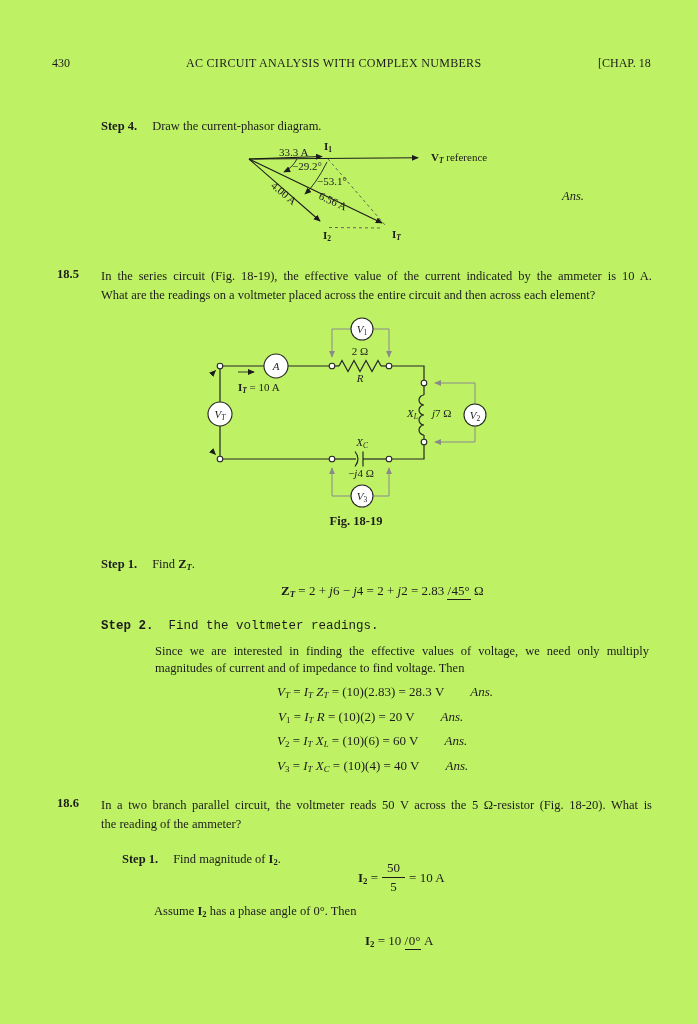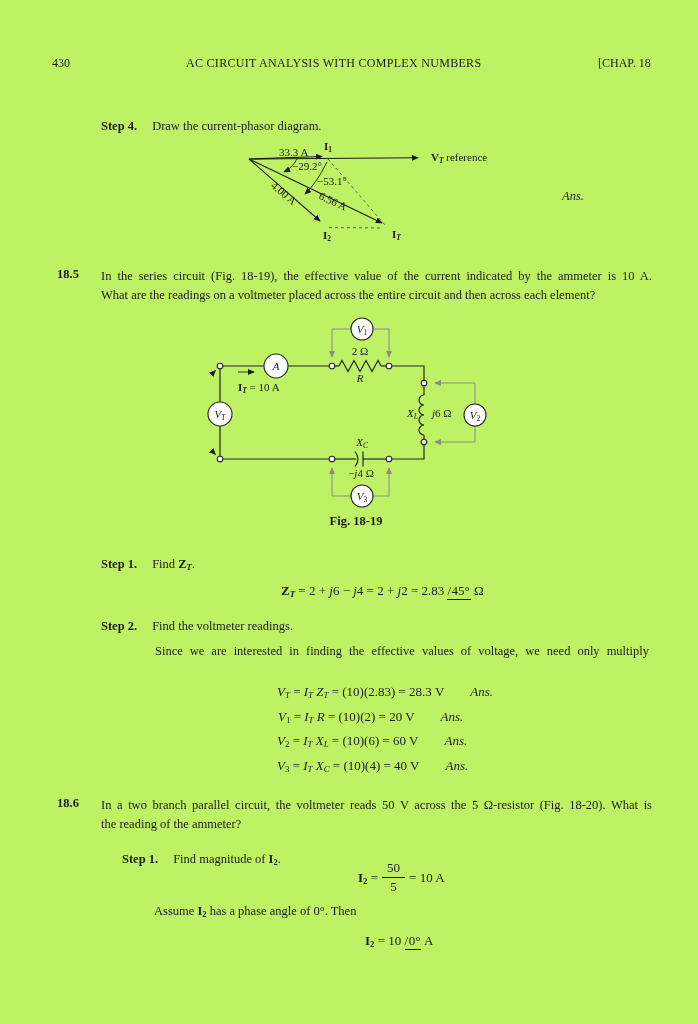--- a/index.html
+++ b/index.html
@@ -136,35 +136,36 @@
 
   <div class="abs meter ctrxy" style="left:362px;top:329px;"><span class="i">V<sub>1</sub></span></div>
   <div class="abs meter ctrxy" style="left:475px;top:415px;"><span class="i">V<sub>2</sub></span></div>
   <div class="abs meter ctrxy" style="left:362px;top:496px;"><span class="i">V<sub>3</sub></span></div>
   <div class="abs meter ctrxy" style="left:220px;top:414px;"><span class="i">V<sub class="i">T</sub></span></div>
   <div class="abs meter ctrxy" style="left:276px;top:366px;"><span class="i">A</span></div>
   <div class="abs small ctr" style="left:360px;top:345px;">2 Ω</div>
   <div class="abs small ctr" style="left:360px;top:372px;"><span class="i">R</span></div>
   <div class="abs small" style="left:238px;top:381px;"><span class="b">I<sub class="i">T</sub></span><span> = 10 A</span></div>
   <div class="abs small" style="left:389px;top:407px;width:29px;text-align:right;"><span class="i">X<sub class="i">L</sub></span></div>
-  <div class="abs small" style="left:432px;top:407px;"><span class="i">j</span><span>6 Ω</span></div>
+  <div class="abs small" style="left:432px;top:407px;"><span class="i">j</span><span>7 Ω</span></div>
   <div class="abs small ctr" style="left:362px;top:436px;"><span class="i">X<sub class="i">C</sub></span></div>
   <div class="abs small ctr" style="left:361px;top:467px;"><span>−</span><span class="i">j</span><span>4 Ω</span></div>
   <div class="abs b ctr" style="left:356px;top:514px;">Fig. 18-19</div>
 
   <div class="abs" style="left:101px;top:557px;">
     <span class="b">Step 1.</span><span class="stepgap"><span>Find </span><span class="b">Z<sub class="i">T</sub></span><span>.</span></span>
   </div>
   <div class="abs eq" style="left:281px;top:583px;"><span class="b">Z<sub class="i">T</sub></span><span> = 2 + </span><span class="i">j</span><span>6 − </span><span class="i">j</span><span>4 = 2 + </span><span class="i">j</span><span>2 = 2.83 </span><span class="ang">45°</span><span> Ω</span></div>
 
-  <div class="abs" style="left:101px;top:619px;">
+  <div class="abs" style="left:101px;top:619px;font-family:Liberation Mono, monospace;">
     <span class="b">Step 2.</span><span class="stepgap">Find the voltmeter readings.</span>
   </div>
   <div class="abs para" style="left:155px;top:643px;">
     <div class="just">Since we are interested in finding the effective values of voltage, we need only multiply</div>
+    <div>magnitudes of current and of impedance to find voltage. Then</div>
   </div>
 
   <div class="abs eq eqrow" style="left:277px;top:684px;">
     <span><span class="i">V<sub class="i">T</sub></span><span> = </span><span class="i">I<sub class="i">T</sub></span><span> </span><span class="i">Z<sub class="i">T</sub></span><span> = (10)(2.83) = 28.3 V</span></span>
     <span class="ansgap">Ans.</span>
   </div>
   <div class="abs eq eqrow" style="left:278px;top:709px;">
     <span><span class="i">V<sub>1</sub></span><span> = </span><span class="i">I<sub class="i">T</sub></span><span> </span><span class="i">R</span><span> = (10)(2) = 20 V</span></span>
     <span class="ansgap">Ans.</span>
   </div>

